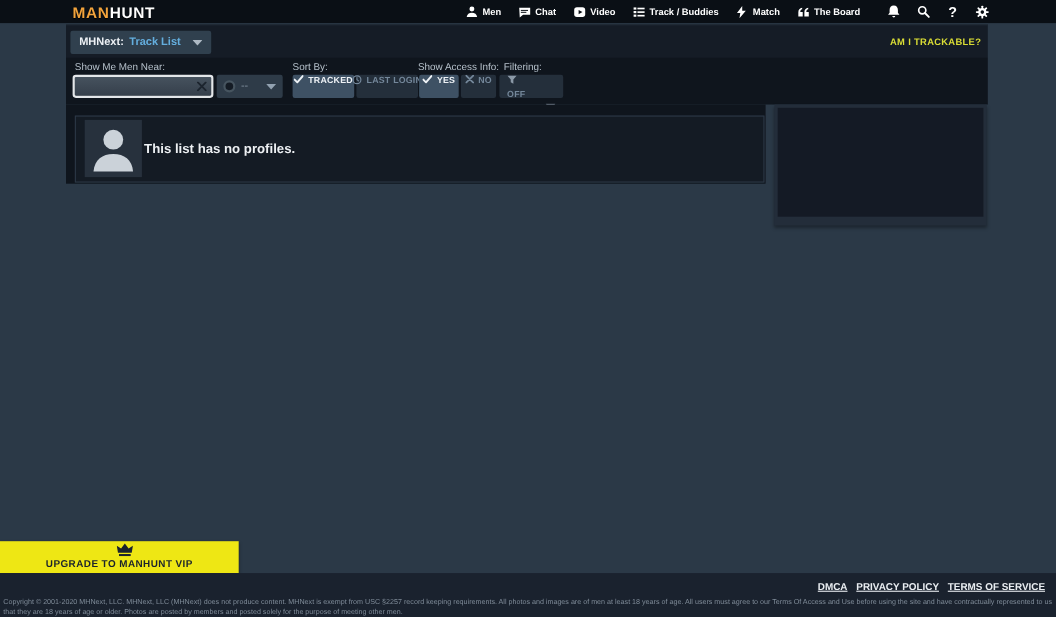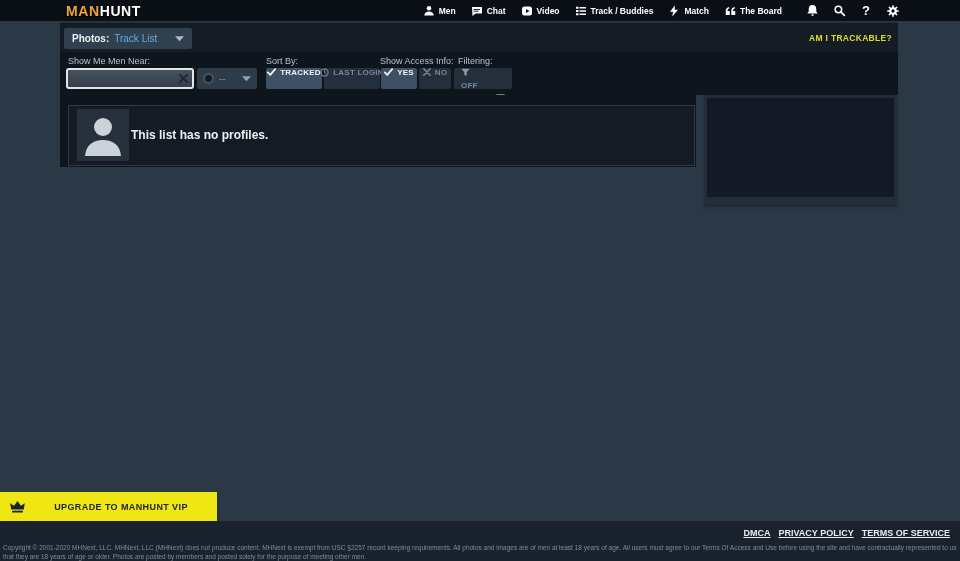--- a/index.html
+++ b/index.html
@@ -37,21 +37,21 @@
   .toolbar {
     position:absolute; left:60px; top:22px; width:838px; height:30px;
     background:#151c26; border-top:1px solid #232d38;
   }
   .viewing-select {
     position:absolute; left:4px; top:5px; width:128px; height:21px;
     background:#30404e; border-radius:2px; display:flex; align-items:center;
     padding:0 8px; gap:5px; cursor:pointer;
   }
   .v-label { color:#edf1f5; font-size:10px; font-weight:bold; }
-  .v-value { color:#64aede; font-size:10px; font-weight:normal; }
+  .v-value { color:#64aede; font-size:10px; font-weight:bold; }
   .v-chev { margin-left:auto; }
   .trackable {
     position:absolute; right:6px; top:10px; color:#d9dc35; font-size:8.5px;
     font-weight:bold; letter-spacing:0.3px; cursor:pointer; white-space:nowrap;
   }
 
   
   .filterbar {
     position:absolute; left:60px; top:52px; width:838px; height:43px;
     background:#0f151d;
@@ -120,20 +120,21 @@
     position:absolute; left:704px; top:95px; width:193px; height:110px;
     background:#232d3a; box-shadow:0 2px 3px rgba(0,0,0,0.35);
   }
   .side-inner { position:absolute; left:3px; top:3px; right:3px; bottom:8px; background:#141a25; }
 
   
   .vip-bar {
     position:absolute; left:0; top:492px; width:217px; height:29px;
     background:#eee714; display:flex; align-items:center; cursor:pointer;
     box-shadow:0 2px 3px rgba(0,0,0,0.35);
+    flex-direction:column;
   }
   .crown { margin-left:10px; }
   .vip-label {
     flex:1; text-align:center; color:#1b232d; font-size:9px;
     font-weight:bold; letter-spacing:0.4px;
   }
 
   
   .footer {
     position:absolute; left:0; top:521px; width:960px; height:40px;
@@ -239,21 +240,21 @@
             </g>
             <circle cx="12" cy="12" r="2.8" fill="#0a0f15"></circle>
           </svg>
       </div>
     </div>
   </nav>
 </header>
 
 <div class="toolbar">
   <div class="viewing-select">
-    <span class="v-label">Photos:</span>
+    <span class="v-label">MHNext:</span>
     <span class="v-value">Track List</span>
     <span class="v-chev">
       <svg viewBox="0 0 10 6" width="9" height="6">
           <path d="M0 0l5 5.5L10 0z" fill="#aeb9c4"></path>
         </svg>
     </span>
   </div>
   <a class="trackable">AM I TRACKABLE?</a>
 </div>
 

